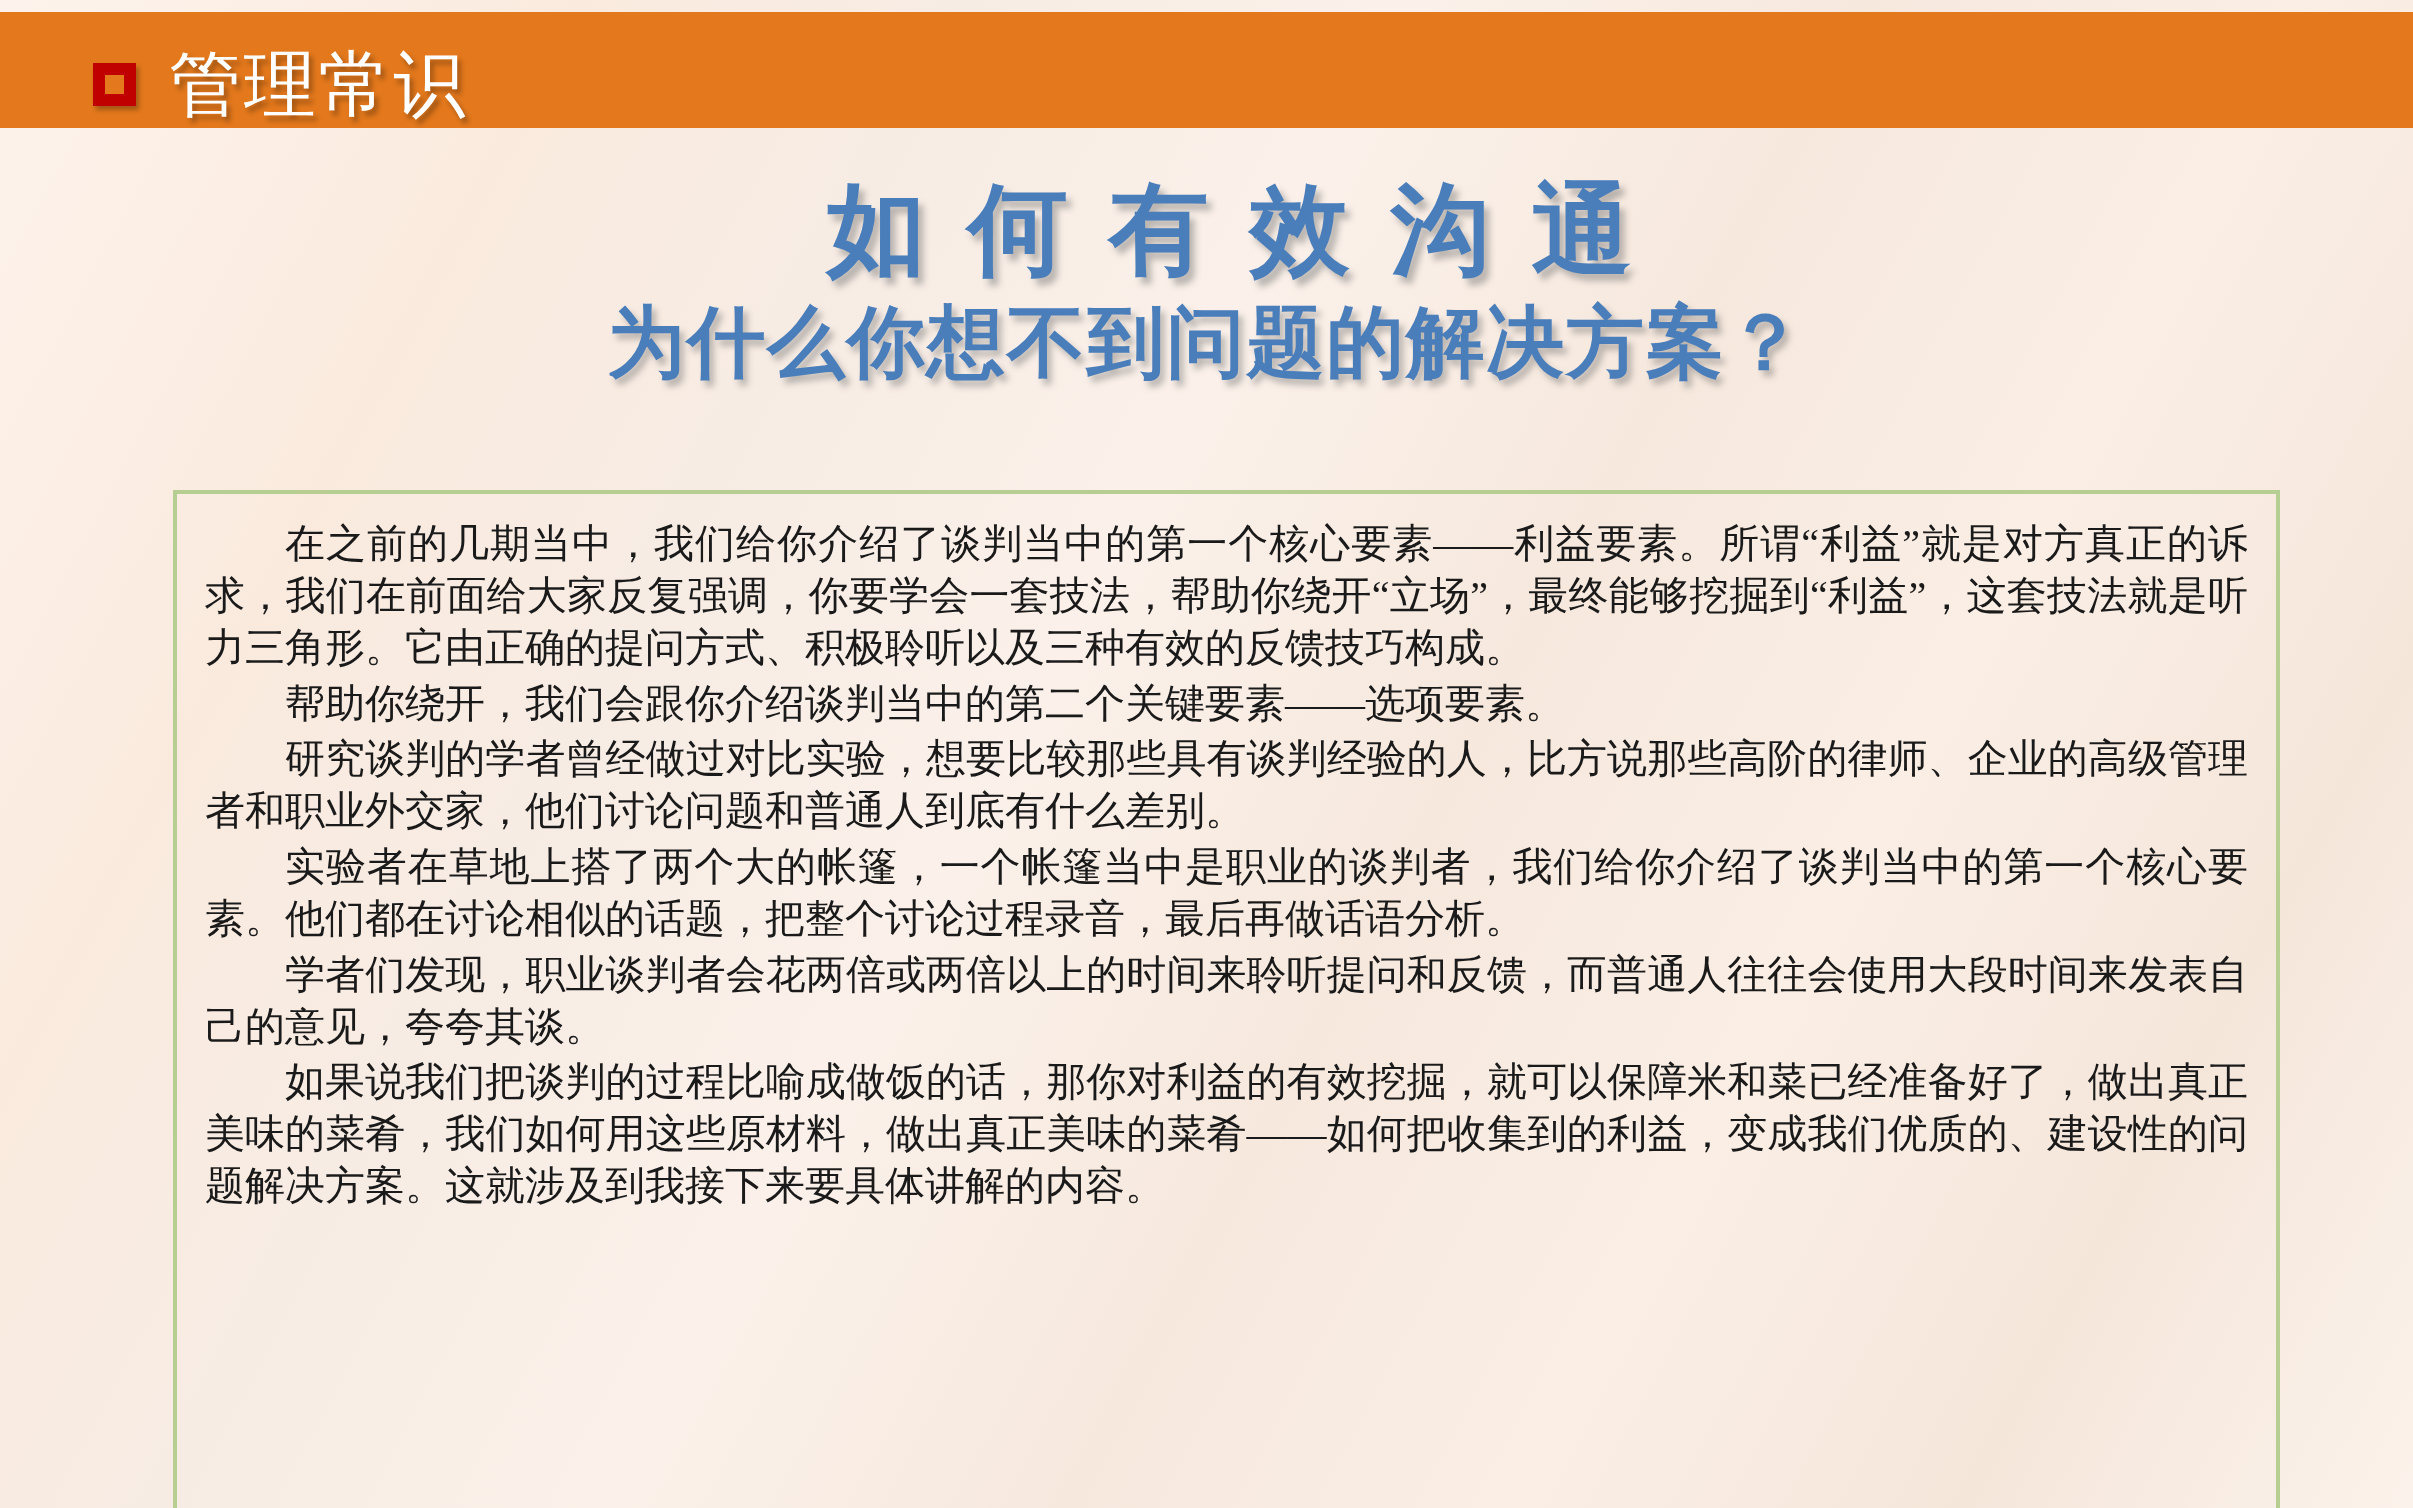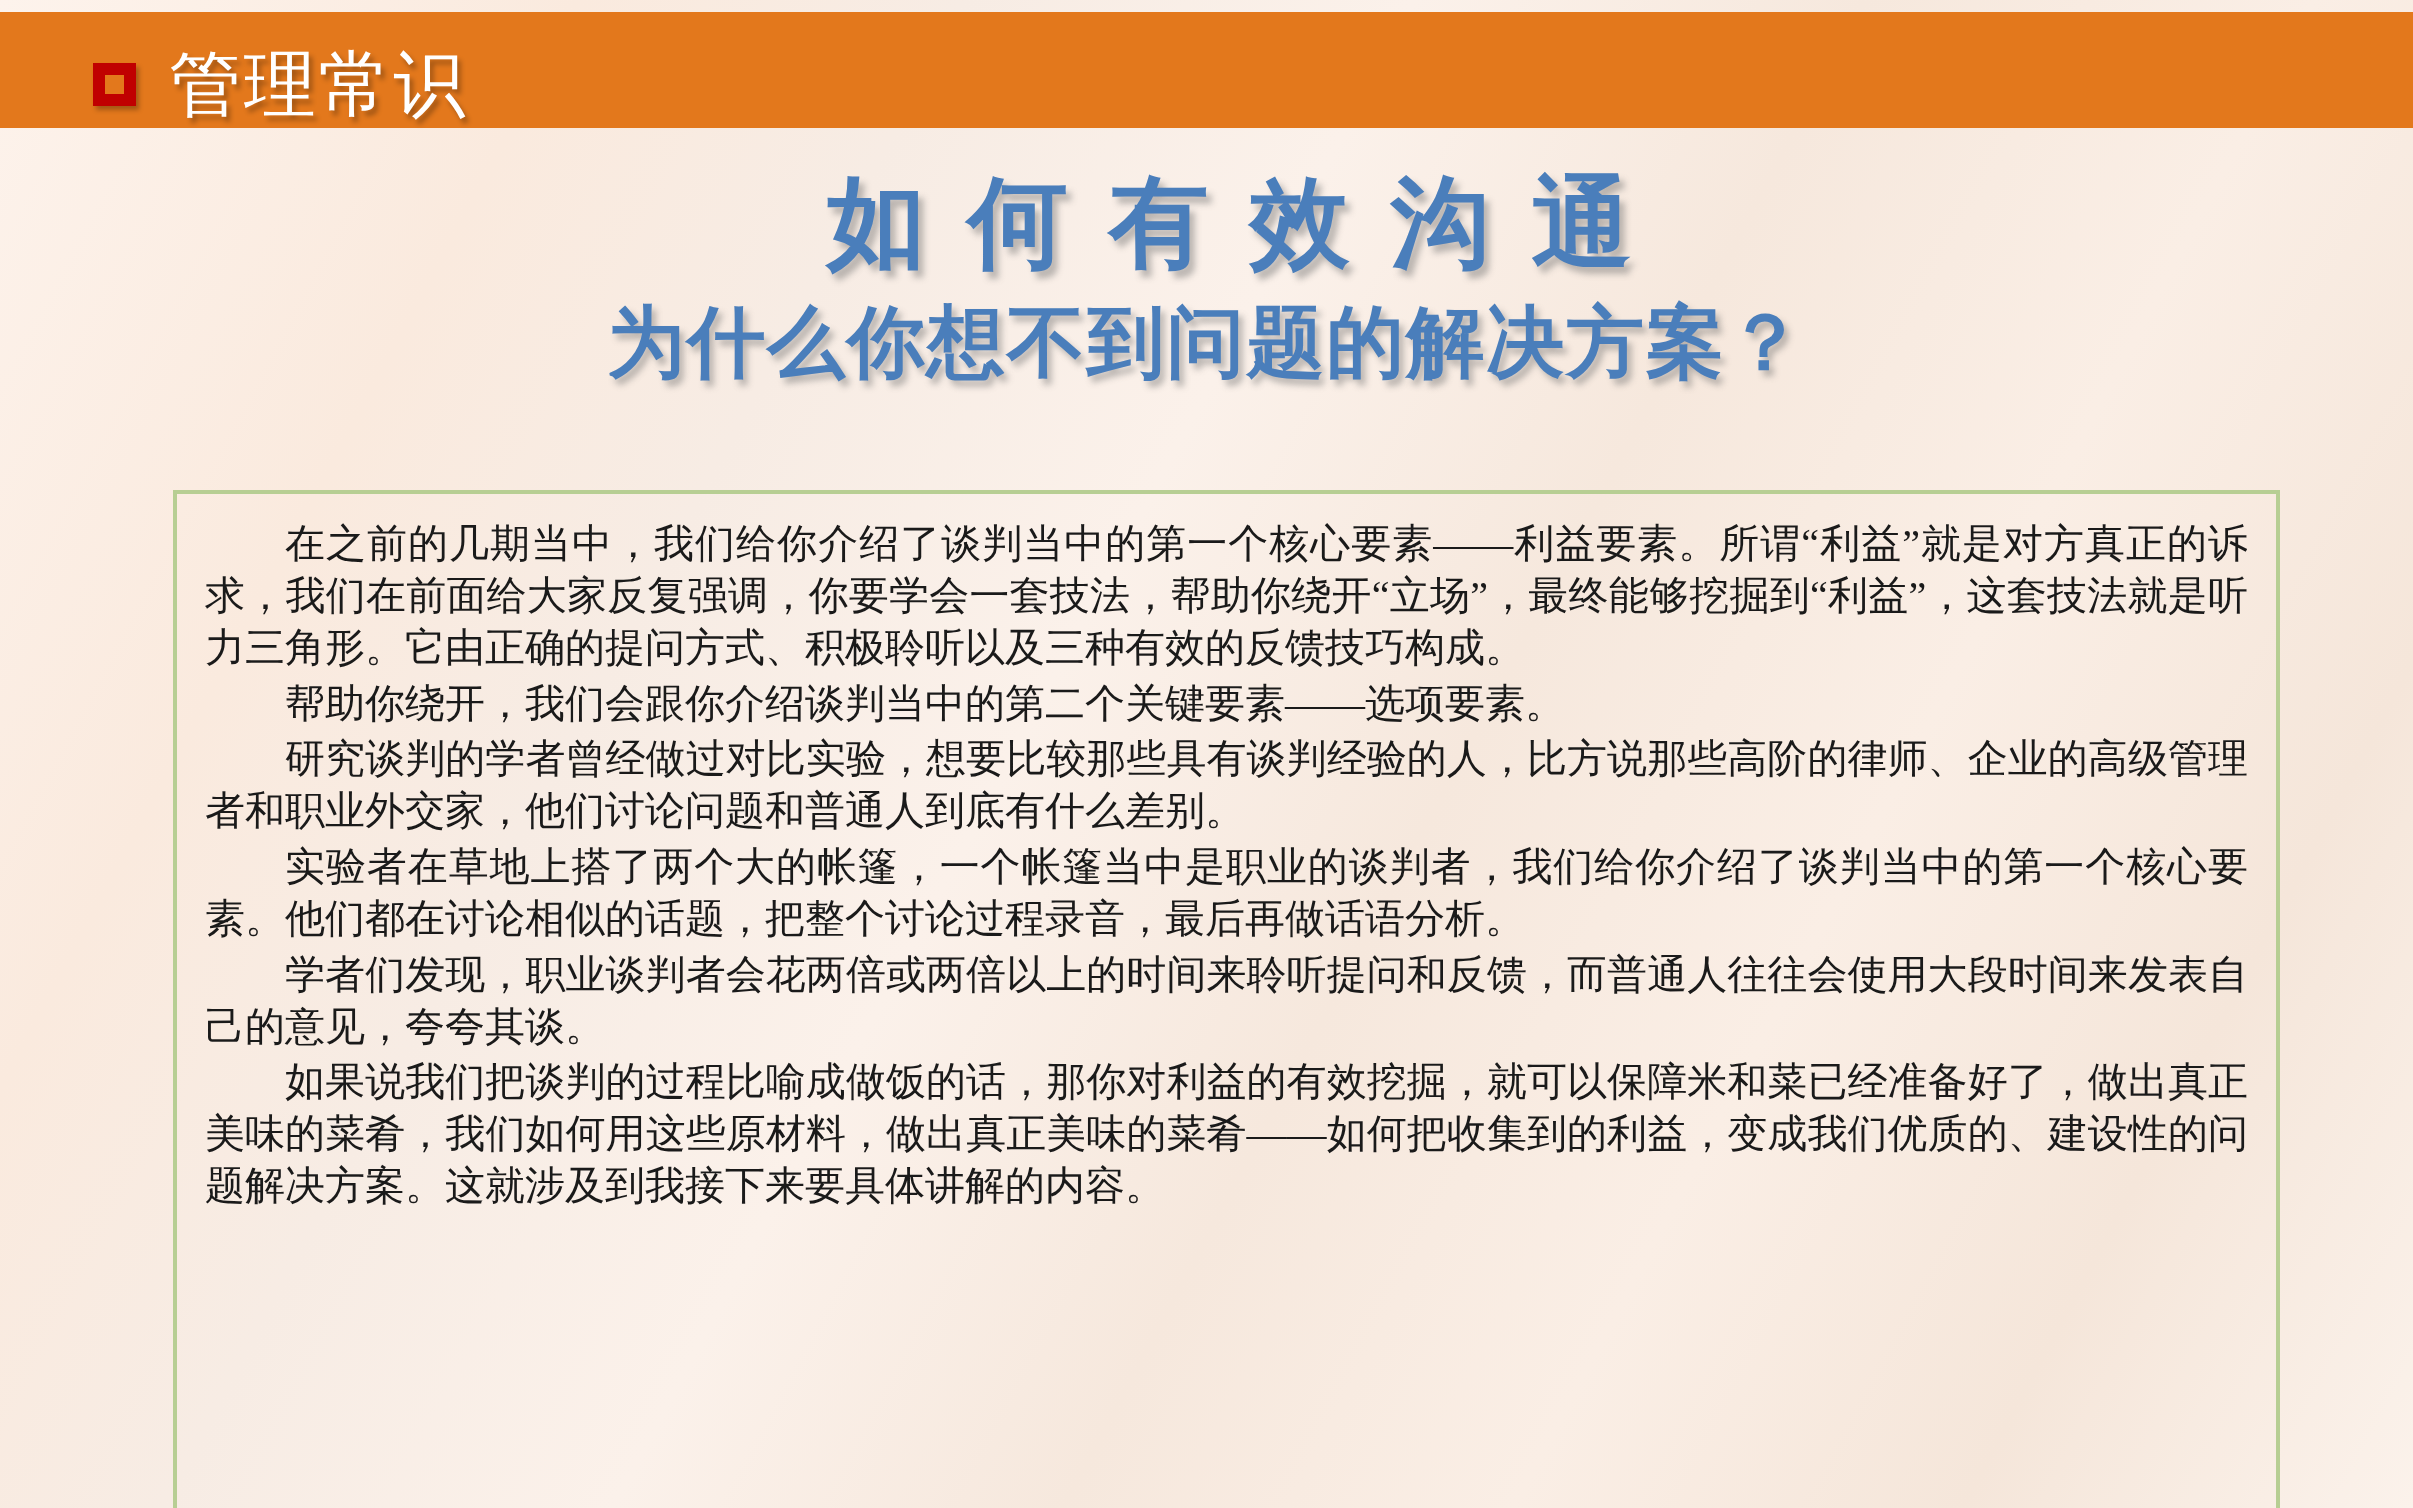--- a/index.html
+++ b/index.html
@@ -68,21 +68,21 @@
 
   
   .title-block {
     position: absolute;
     left: 0;
     top: 172px;
     width: 2413px;
     text-align: center;
   }
   .main-title {
-    font-family: Liberation Mono, monospace;
+    font-family: Liberation Serif, serif;
     font-size: 100px;
     font-weight: 700;
     color: #4A7EBB;
     letter-spacing: 41px;
     line-height: 1.18;
     text-indent: 41px;
     text-shadow: 5.6px 6.5px 6.5px rgba(110,110,110,0.45);
     white-space: nowrap;
     padding-left: 45px;
   }

